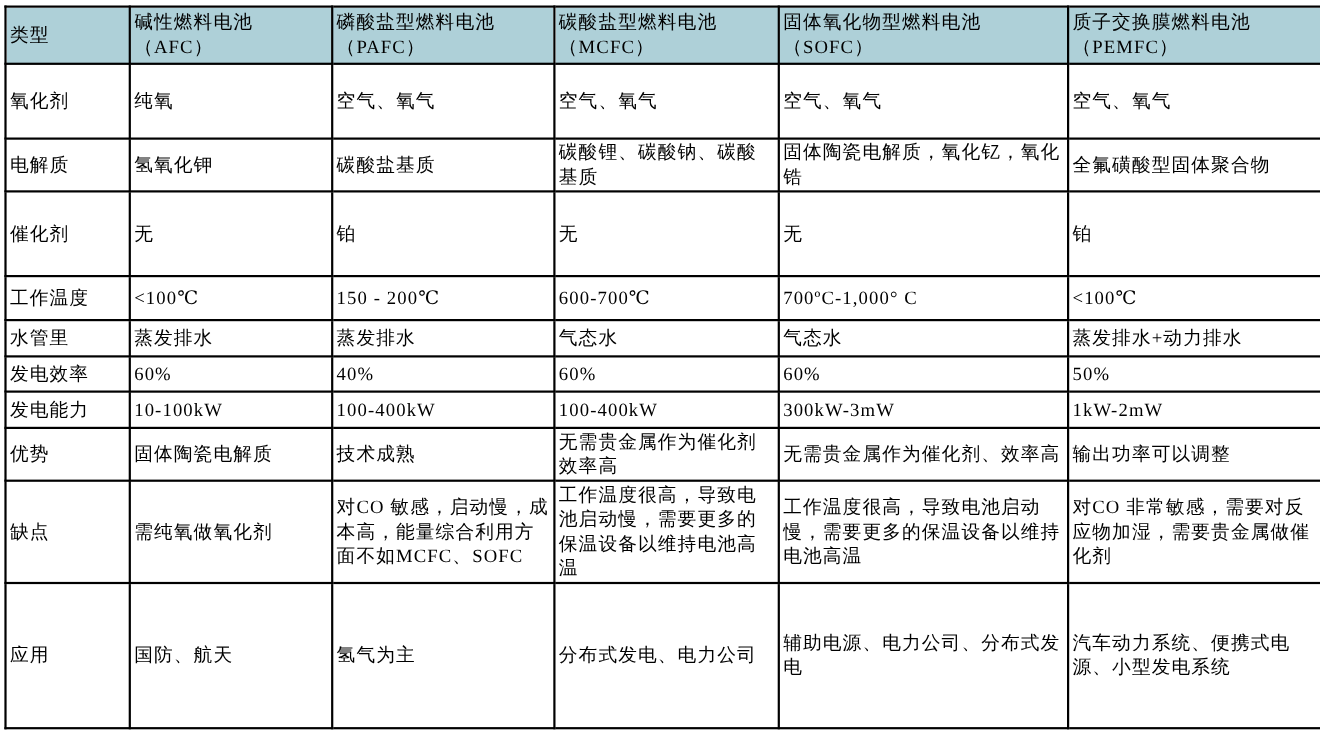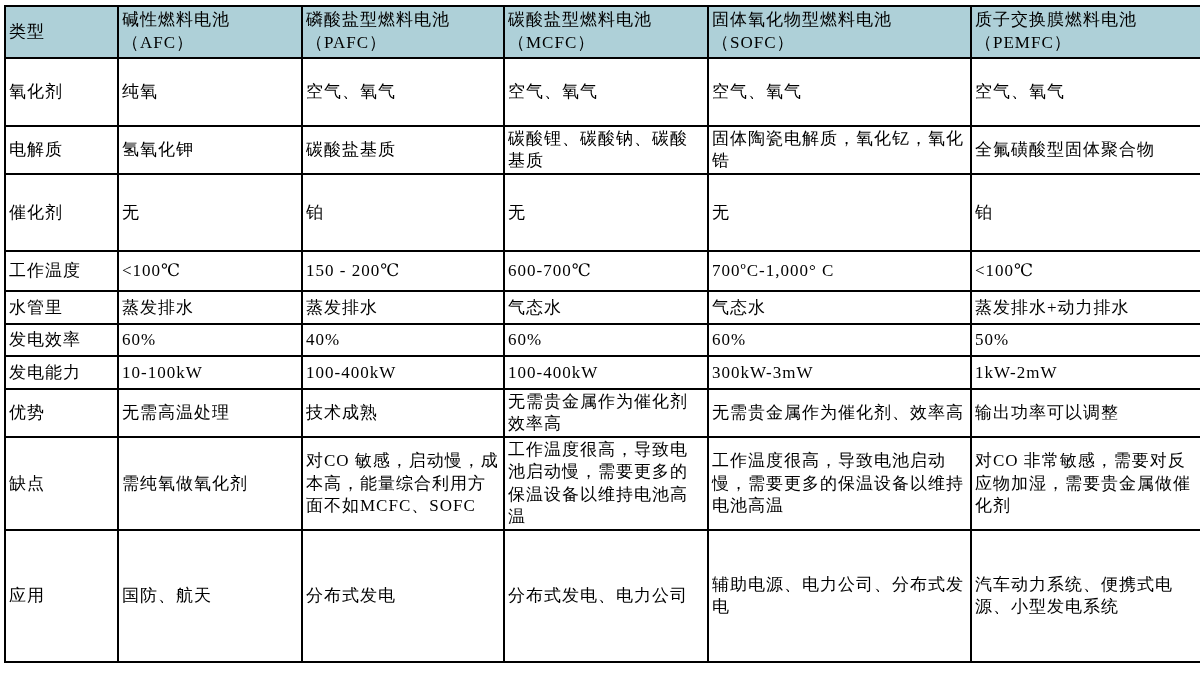--- a/index.html
+++ b/index.html
@@ -132,36 +132,36 @@
       <tr>
         <th scope="row">发电能力</th>
         <td>10-100kW</td>
         <td>100-400kW</td>
         <td>100-400kW</td>
         <td>300kW-3mW</td>
         <td>1kW-2mW</td>
       </tr>
       <tr>
         <th scope="row">优势</th>
-        <td>无需高温处理</td>
+        <td>固体陶瓷电解质</td>
         <td>技术成熟</td>
         <td>无需贵金属作为催化剂效率高</td>
         <td>无需贵金属作为催化剂、效率高</td>
         <td>输出功率可以调整</td>
       </tr>
       <tr>
         <th scope="row">缺点</th>
         <td>需纯氧做氧化剂</td>
         <td>对CO 敏感，启动慢，成本高，能量综合利用方面不如MCFC、SOFC</td>
         <td>工作温度很高，导致电池启动慢，需要更多的保温设备以维持电池高温</td>
         <td>工作温度很高，导致电池启动慢，需要更多的保温设备以维持电池高温</td>
         <td>对CO 非常敏感，需要对反应物加湿，需要贵金属做催化剂</td>
       </tr>
       <tr>
         <th scope="row">应用</th>
         <td>国防、航天</td>
-        <td>分布式发电</td>
+        <td>氢气为主</td>
         <td>分布式发电、电力公司</td>
         <td>辅助电源、电力公司、分布式发电</td>
         <td>汽车动力系统、便携式电源、小型发电系统</td>
       </tr>
     </tbody>
 </table>
 
 </body></html>

